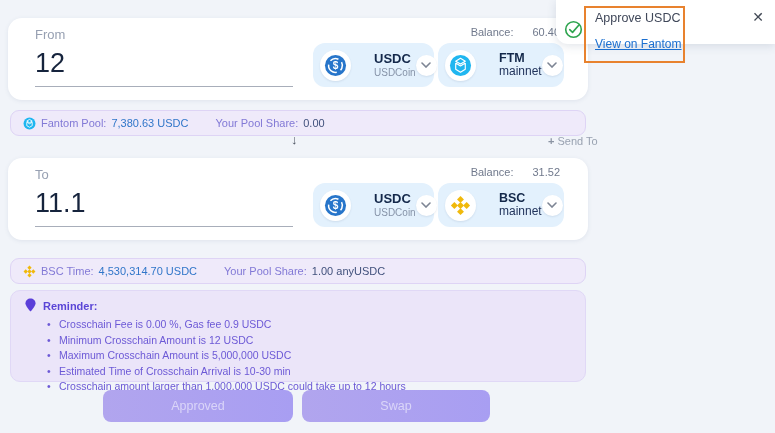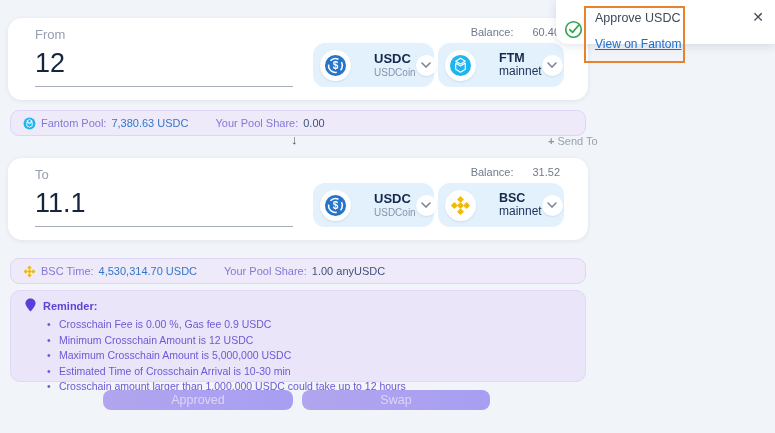--- a/index.html
+++ b/index.html
@@ -45,21 +45,21 @@
 
   
   .reminder{position:absolute;left:10px;top:290px;width:576px;height:92px;box-sizing:border-box;
         background:#ebe5f9;border:1px solid #e0d8f6;border-radius:10px;padding:7px 14px;color:#6c59d6;}
   .reminder-title{display:flex;align-items:flex-end;gap:7px;font-size:11px;font-weight:bold;color:#5a45d6;}
   .reminder-list{margin:5px 0 0 0;padding:0 0 0 34px;list-style:none;}
   .reminder-list li{font-size:10.5px;line-height:15.5px;color:#6c59d6;position:relative;}
   .reminder-list li::before{content:"•";position:absolute;left:-12px;color:#6c59d6;}
 
   
-  .btn{position:absolute;top:390px;height:20px;border:none;border-radius:8px;cursor:pointer;
+  .btn{position:absolute;top:390px;height:32px;border:none;border-radius:8px;cursor:pointer;
         background:linear-gradient(90deg,#b1a5ee,#a89ef2);color:rgba(255,255,255,.55);
         font-size:12.5px;font-family:"Liberation Sans",sans-serif;}
   .btn-approved{left:103px;width:190px;}
   .btn-swap{left:302px;width:188px;}
 
   
   .toast{position:absolute;top:0;left:556px;width:219px;height:44px;background:#fff;
         border-radius:0 0 0 12px;box-shadow:0 2px 10px rgba(70,90,120,.16);}
   .toast-check{position:absolute;left:8px;top:20px;}
   .toast-text{position:absolute;left:39px;top:11px;}

